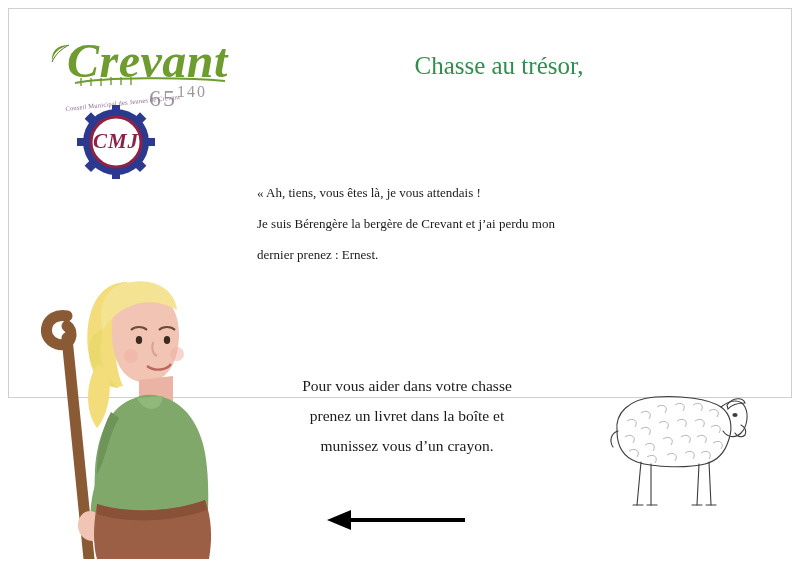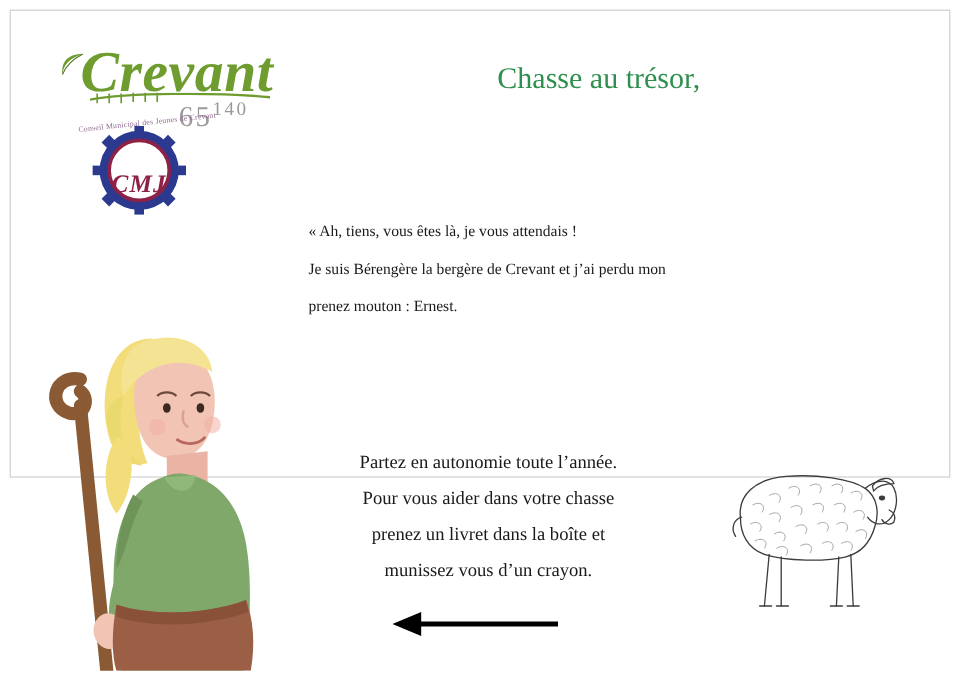--- a/index.html
+++ b/index.html
@@ -99,21 +99,20 @@
     left: 0;
     top: 24px;
     width: 78px;
     text-align: center;
     font-family: "Liberation Serif", serif;
     font-style: italic;
     font-weight: bold;
     font-size: 21px;
     color: #8e2246;
     letter-spacing: 1px;
-    margin-top: 12px;
   }
 
   
   .title-wrap {
     position: absolute;
     left: 220px;
     top: 36px;
     width: 540px;
     text-align: center;
     color: #2f8f4e;
@@ -241,25 +240,24 @@
     </div>
   </div>
 
   <div class="title-wrap">
     <div class="title-line">Chasse au trésor,</div>
   </div>
 
   <div class="quote">
     <div>« Ah, tiens, vous êtes là, je vous attendais !</div>
     <div>Je suis Bérengère la bergère de Crevant et j’ai perdu mon</div>
-    <div>prenez mouton : Ernest.</div>
+    <div>dernier prenez : Ernest.</div>
   </div>
 
   <div class="instructions">
-    <div>Partez en autonomie toute l’année.</div>
     <div>Pour vous aider dans votre chasse</div>
     <div>prenez un livret dans la boîte et</div>
     <div>munissez vous d’un crayon.</div>
   </div>
 
   <div class="arrow">
     <svg viewBox="0 0 140 22" width="140" height="22">
       <line x1="22" y1="11" x2="138" y2="11" stroke="#000000" stroke-width="4"></line>
       <polygon points="0,11 24,1 24,21" fill="#000000"></polygon>
     </svg>

